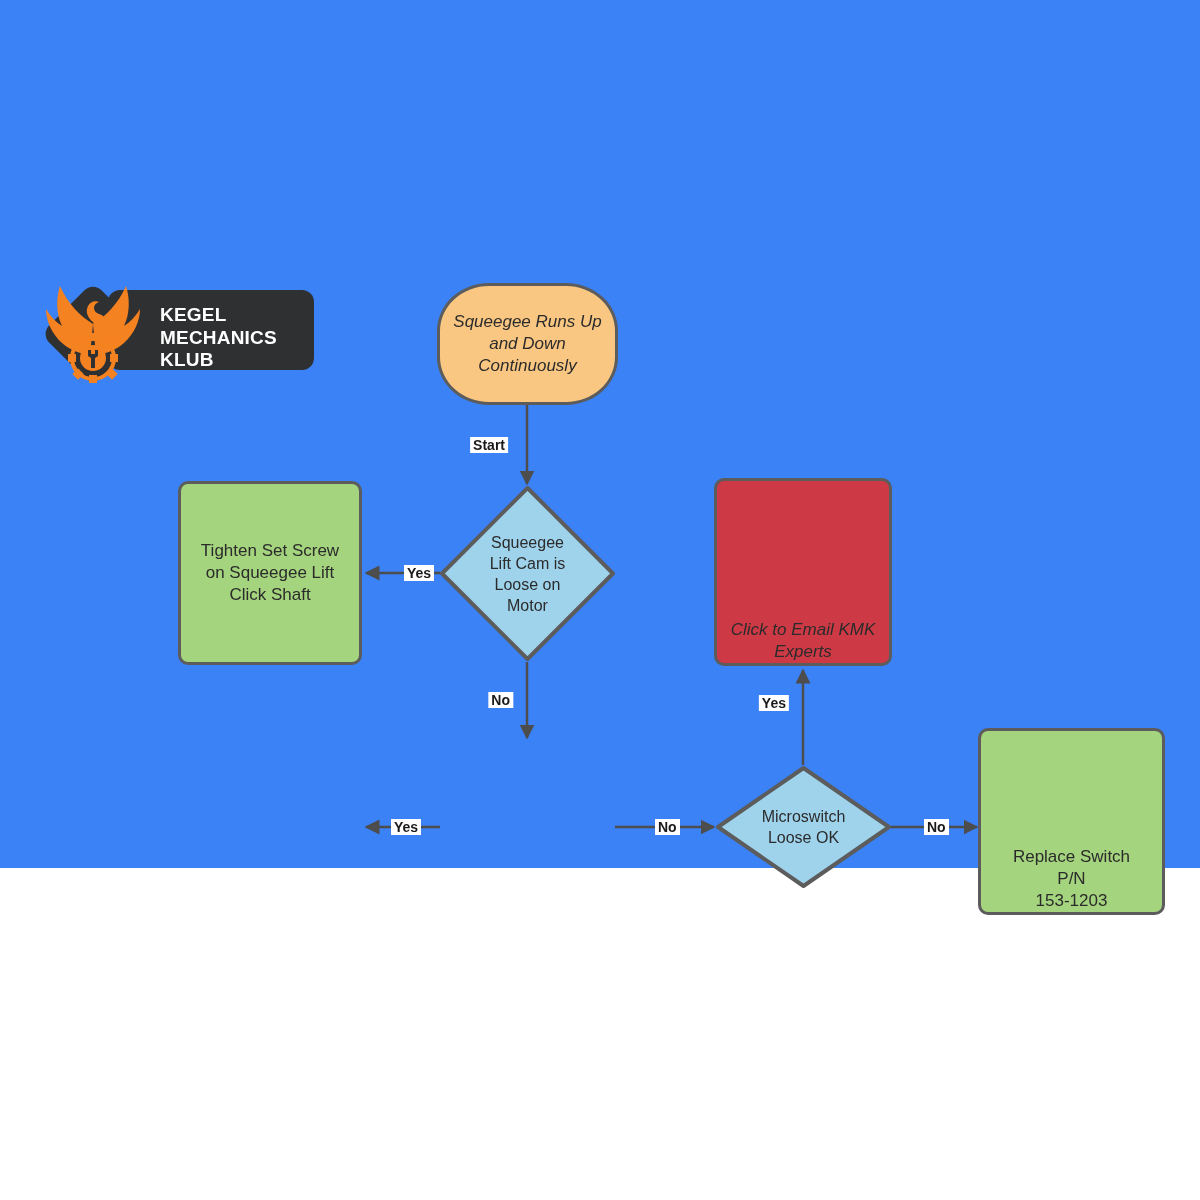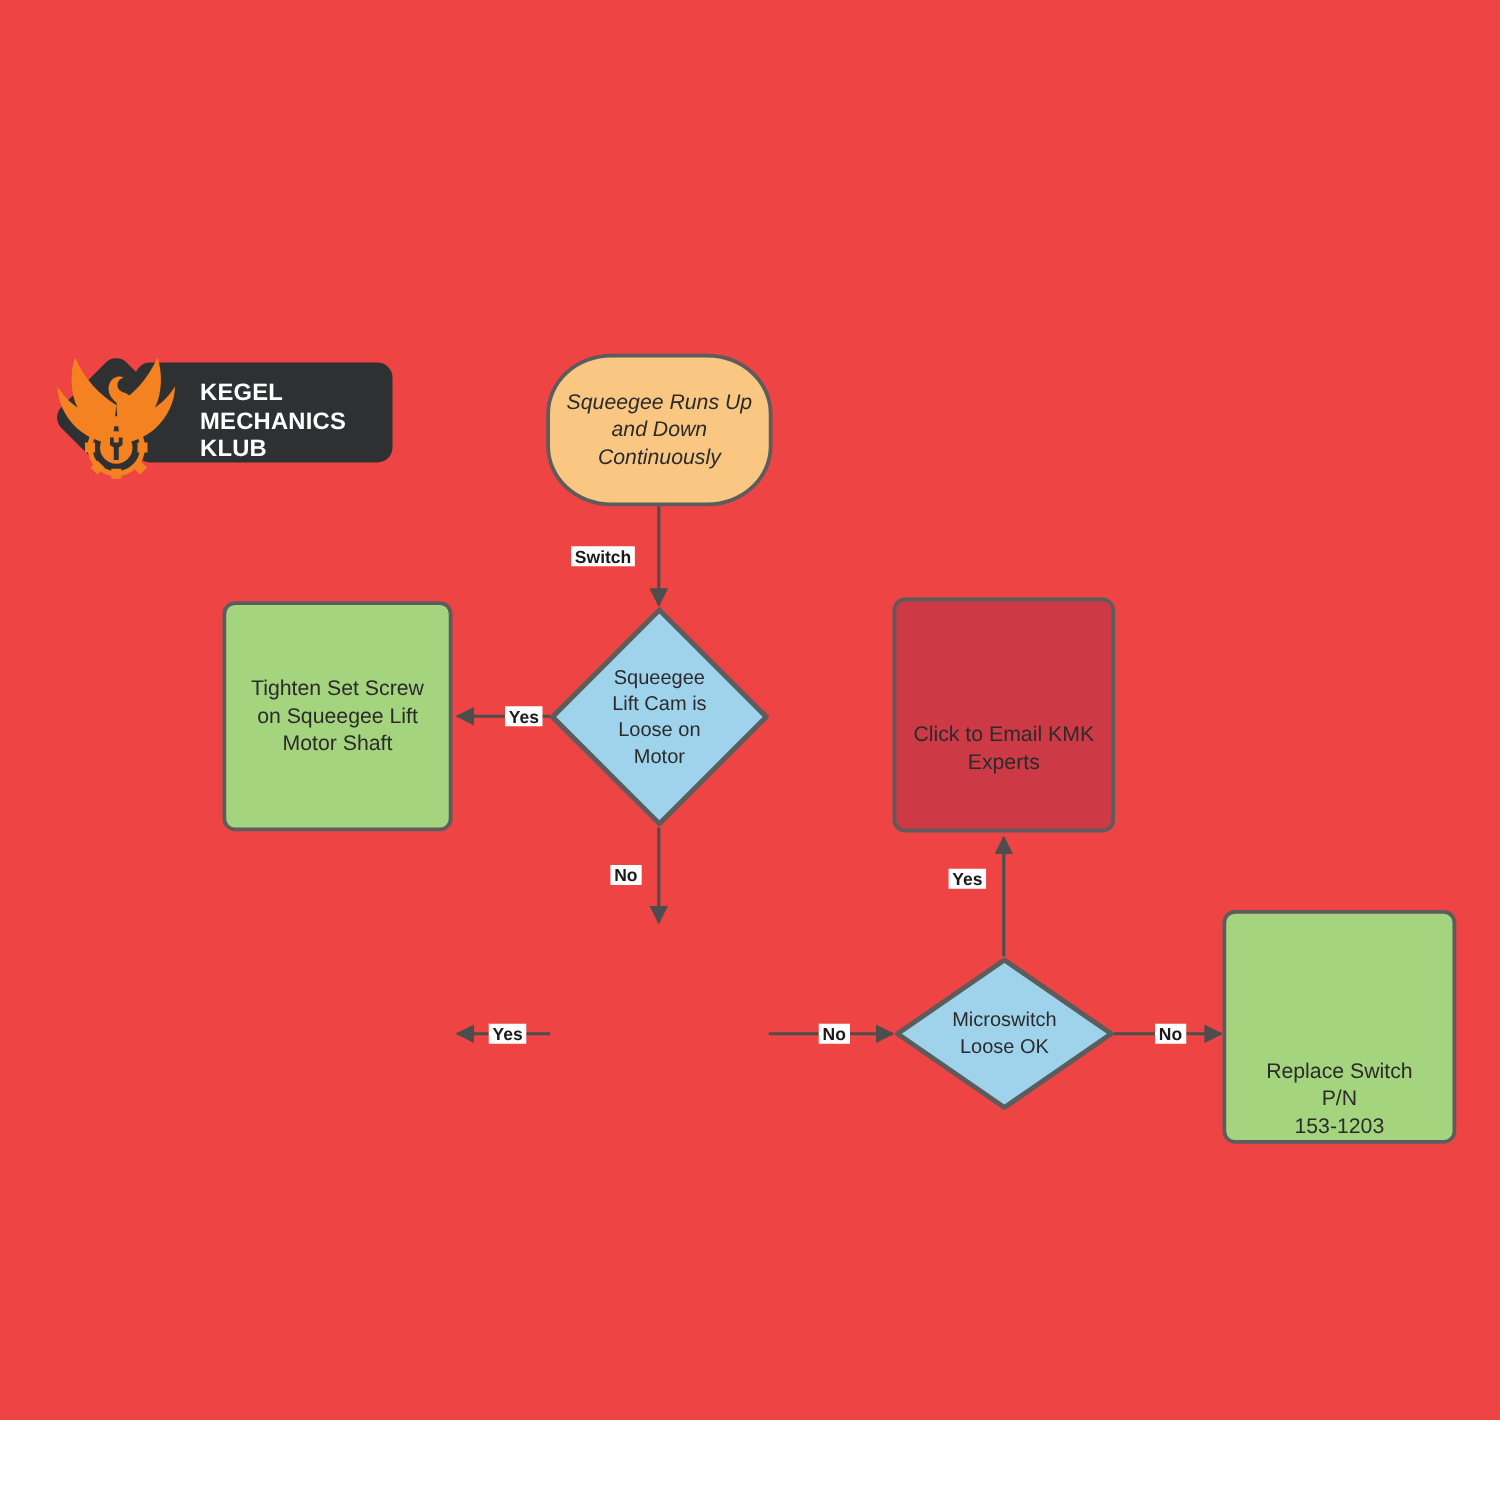--- a/index.html
+++ b/index.html
@@ -9,22 +9,22 @@
   }
   body {
     width: 1200px;
     height: 1200px;
     font-family: "Liberation Sans", sans-serif;
     overflow: hidden;
   }
   #canvas {
     position: relative;
     width: 1200px;
-    height: 1136px;
-    background: #ef4444;
+    height: 868px;
+    background: #3b82f6;
   }
 
   
   #logo {
     position: absolute;
     left: 30px;
     top: 272px;
     width: 300px;
     height: 130px;
   }
@@ -164,21 +164,21 @@
 
     <line x1="440" y1="827" x2="366" y2="827" stroke="#4D4D4D" stroke-width="2.5" marker-end="url(#arrow)"></line>
 
     <line x1="615" y1="827" x2="714" y2="827" stroke="#4D4D4D" stroke-width="2.5" marker-end="url(#arrow)"></line>
 
     <line x1="803" y1="765" x2="803" y2="670" stroke="#4D4D4D" stroke-width="2.5" marker-end="url(#arrow)"></line>
 
     <line x1="891" y1="827" x2="977" y2="827" stroke="#4D4D4D" stroke-width="2.5" marker-end="url(#arrow)"></line>
   </svg>
 
-  <div class="edge-label" style="left:508px; top:437px; transform:translateX(-100%);">Switch</div>
+  <div class="edge-label" style="left:508px; top:437px; transform:translateX(-100%);">Start</div>
   <div class="edge-label" style="left:404px; top:565px;">Yes</div>
   <div class="edge-label" style="left:513px; top:692px; transform:translateX(-100%);">No</div>
   <div class="edge-label" style="left:391px; top:819px;">Yes</div>
   <div class="edge-label" style="left:655px; top:819px;">No</div>
   <div class="edge-label" style="left:789px; top:695px; transform:translateX(-100%);">Yes</div>
   <div class="edge-label" style="left:924px; top:819px;">No</div>
 
   <div class="node shape-terminator fill-orange" style="left:437px; top:283px; width:181px; height:122px;">
     <span class="node-label">Squeegee Runs Up
 and Down
@@ -191,24 +191,24 @@
     </svg>
     <span class="node-label">Squeegee
 Lift Cam is
 Loose on
 Motor</span>
   </div>
 
   <div class="node shape-process fill-green" style="left:178px; top:481px; width:184px; height:184px;">
     <span class="node-label">Tighten Set Screw
 on Squeegee Lift
-Motor Shaft</span>
-  </div>
-
-  <div class="node shape-process fill-red" style="left:714px; top:478px; width:178px; height:188px; align-items:flex-start; padding-top:96px;">
+Click Shaft</span>
+  </div>
+
+  <div class="node shape-process fill-red" style="left:714px; top:478px; width:178px; height:188px; align-items:flex-end; padding-top:96px;font-style:italic;">
     <span class="node-label">Click to Email KMK
 Experts</span>
   </div>
 
 
 
   <div class="diamond" style="left:715px; top:765px; width:177px; height:124px;">
     <svg width="177" height="124" viewBox="0 0 177 124">
       <polygon points="88.5,3 174,62 88.5,121 3,62" fill="#9FD3EC" stroke="#5C5C5C" stroke-width="4" stroke-linejoin="round"></polygon>
     </svg>

